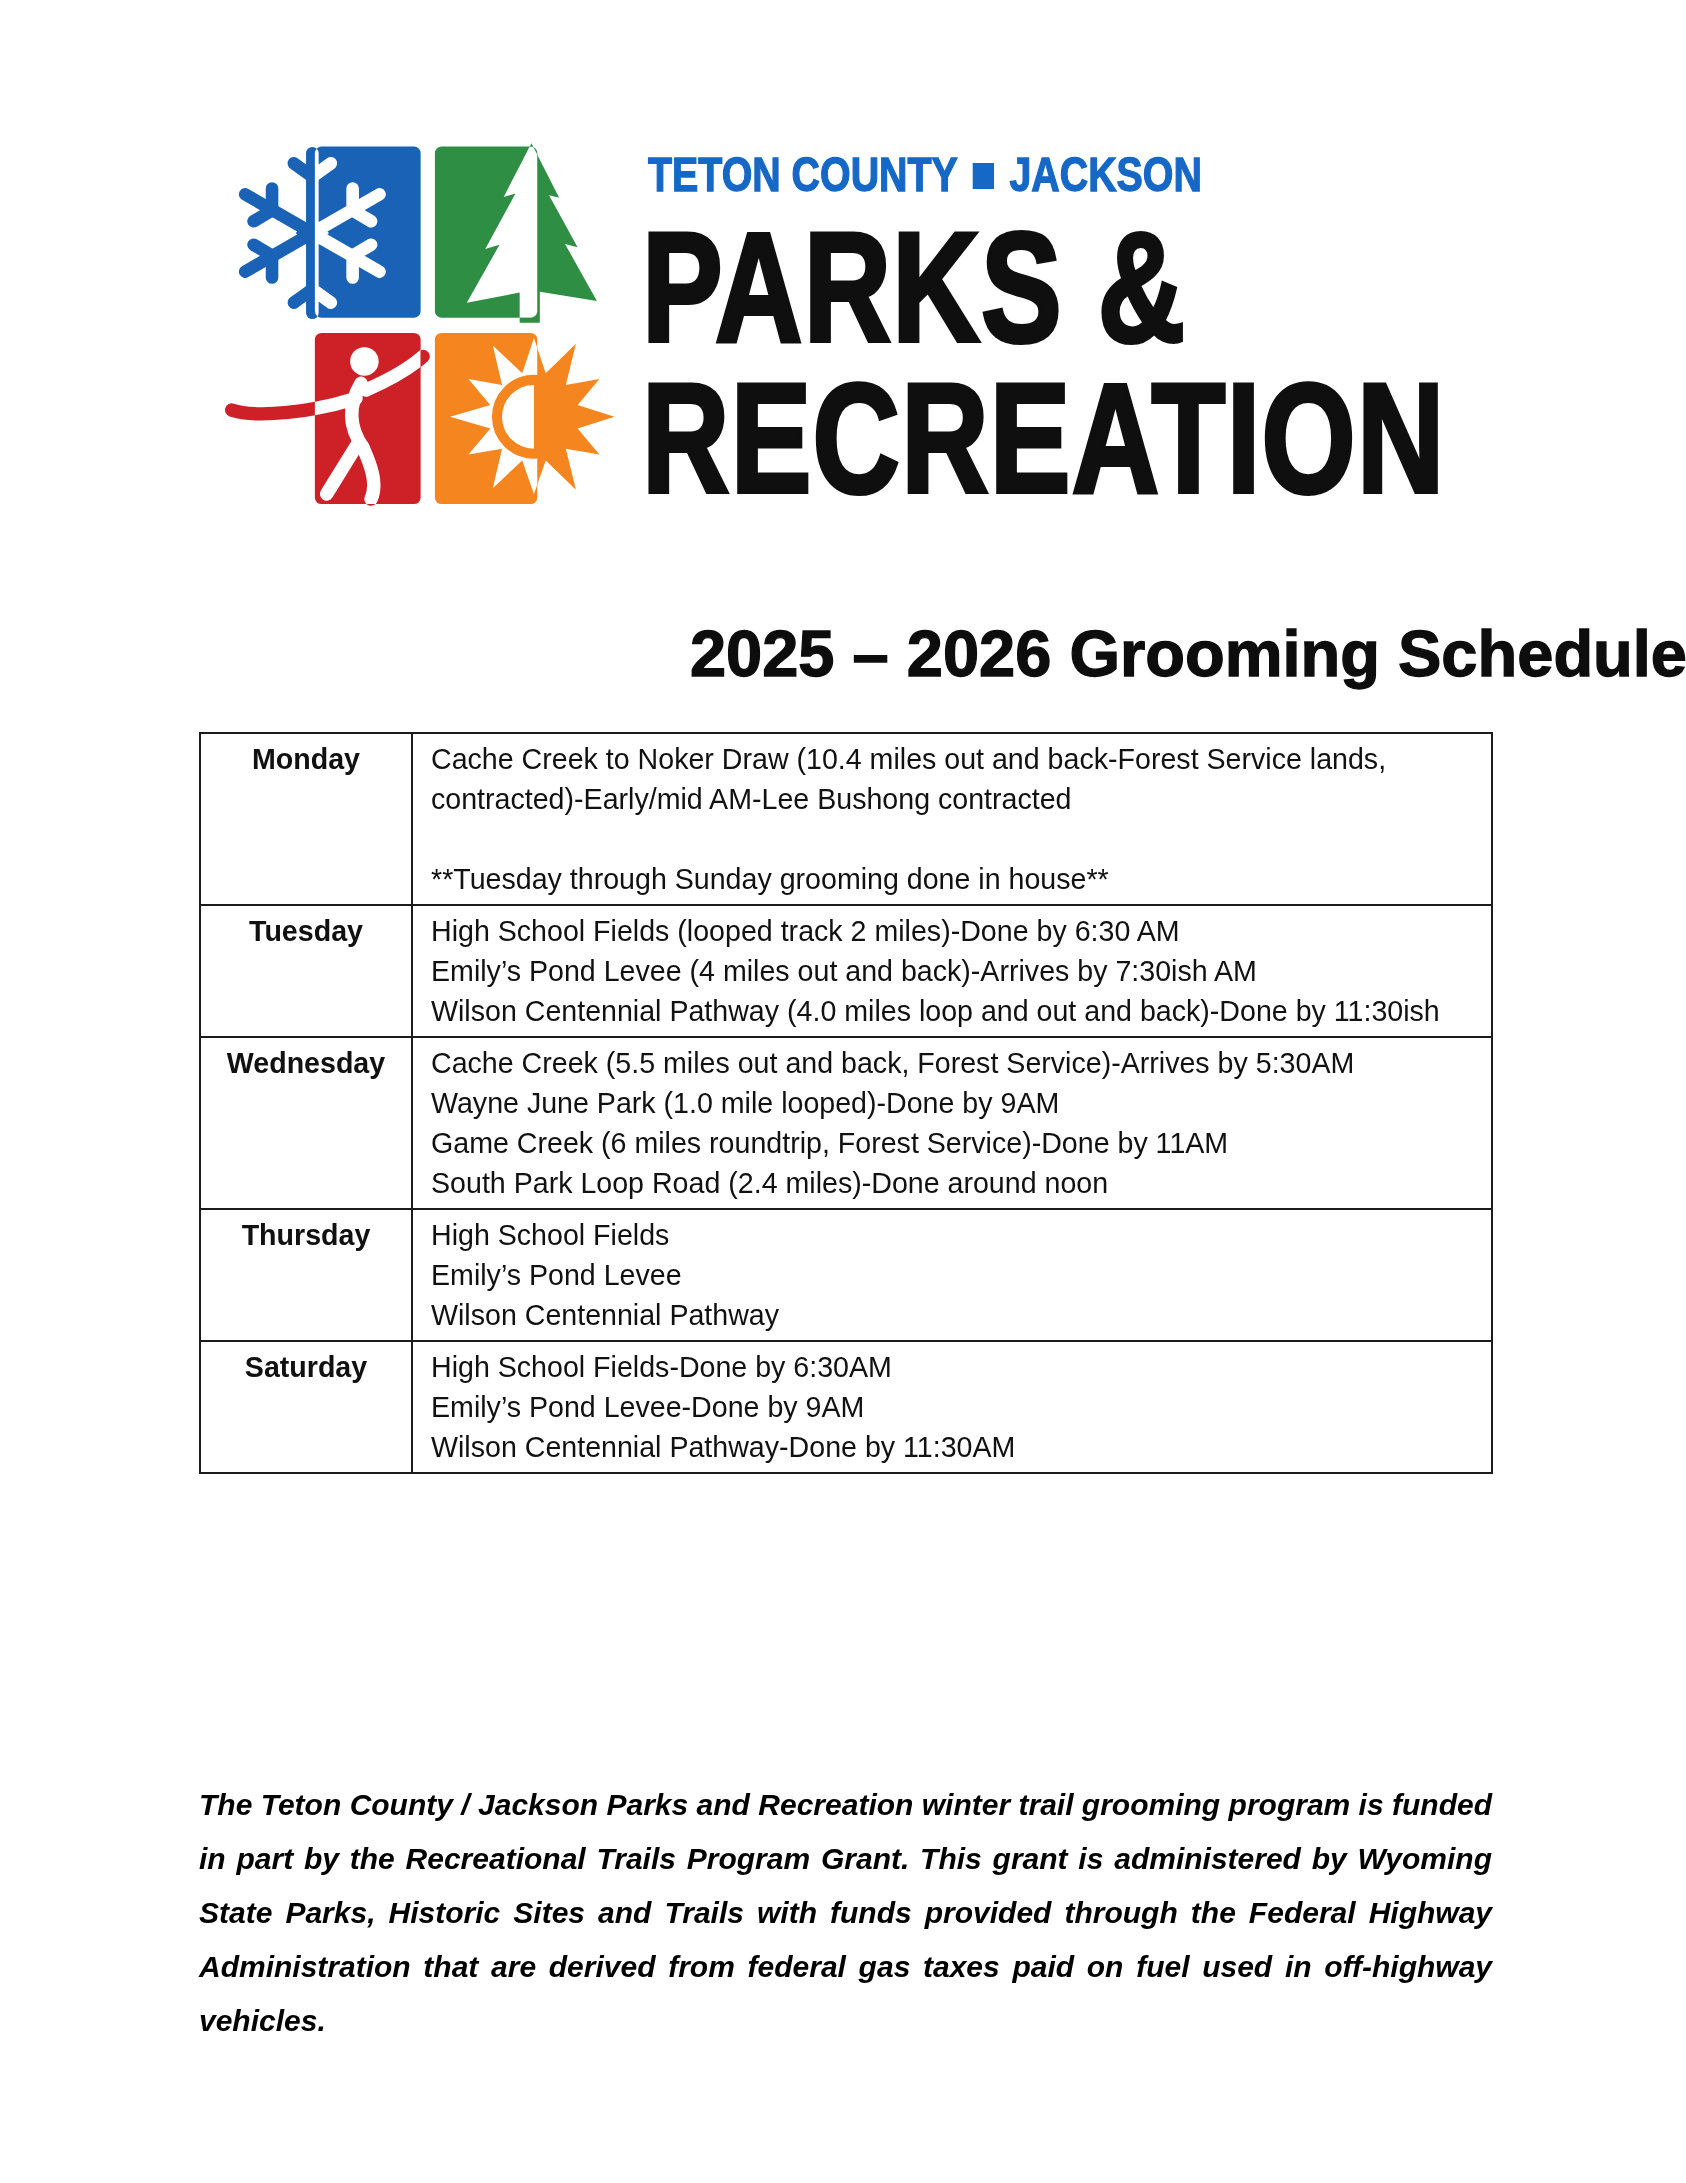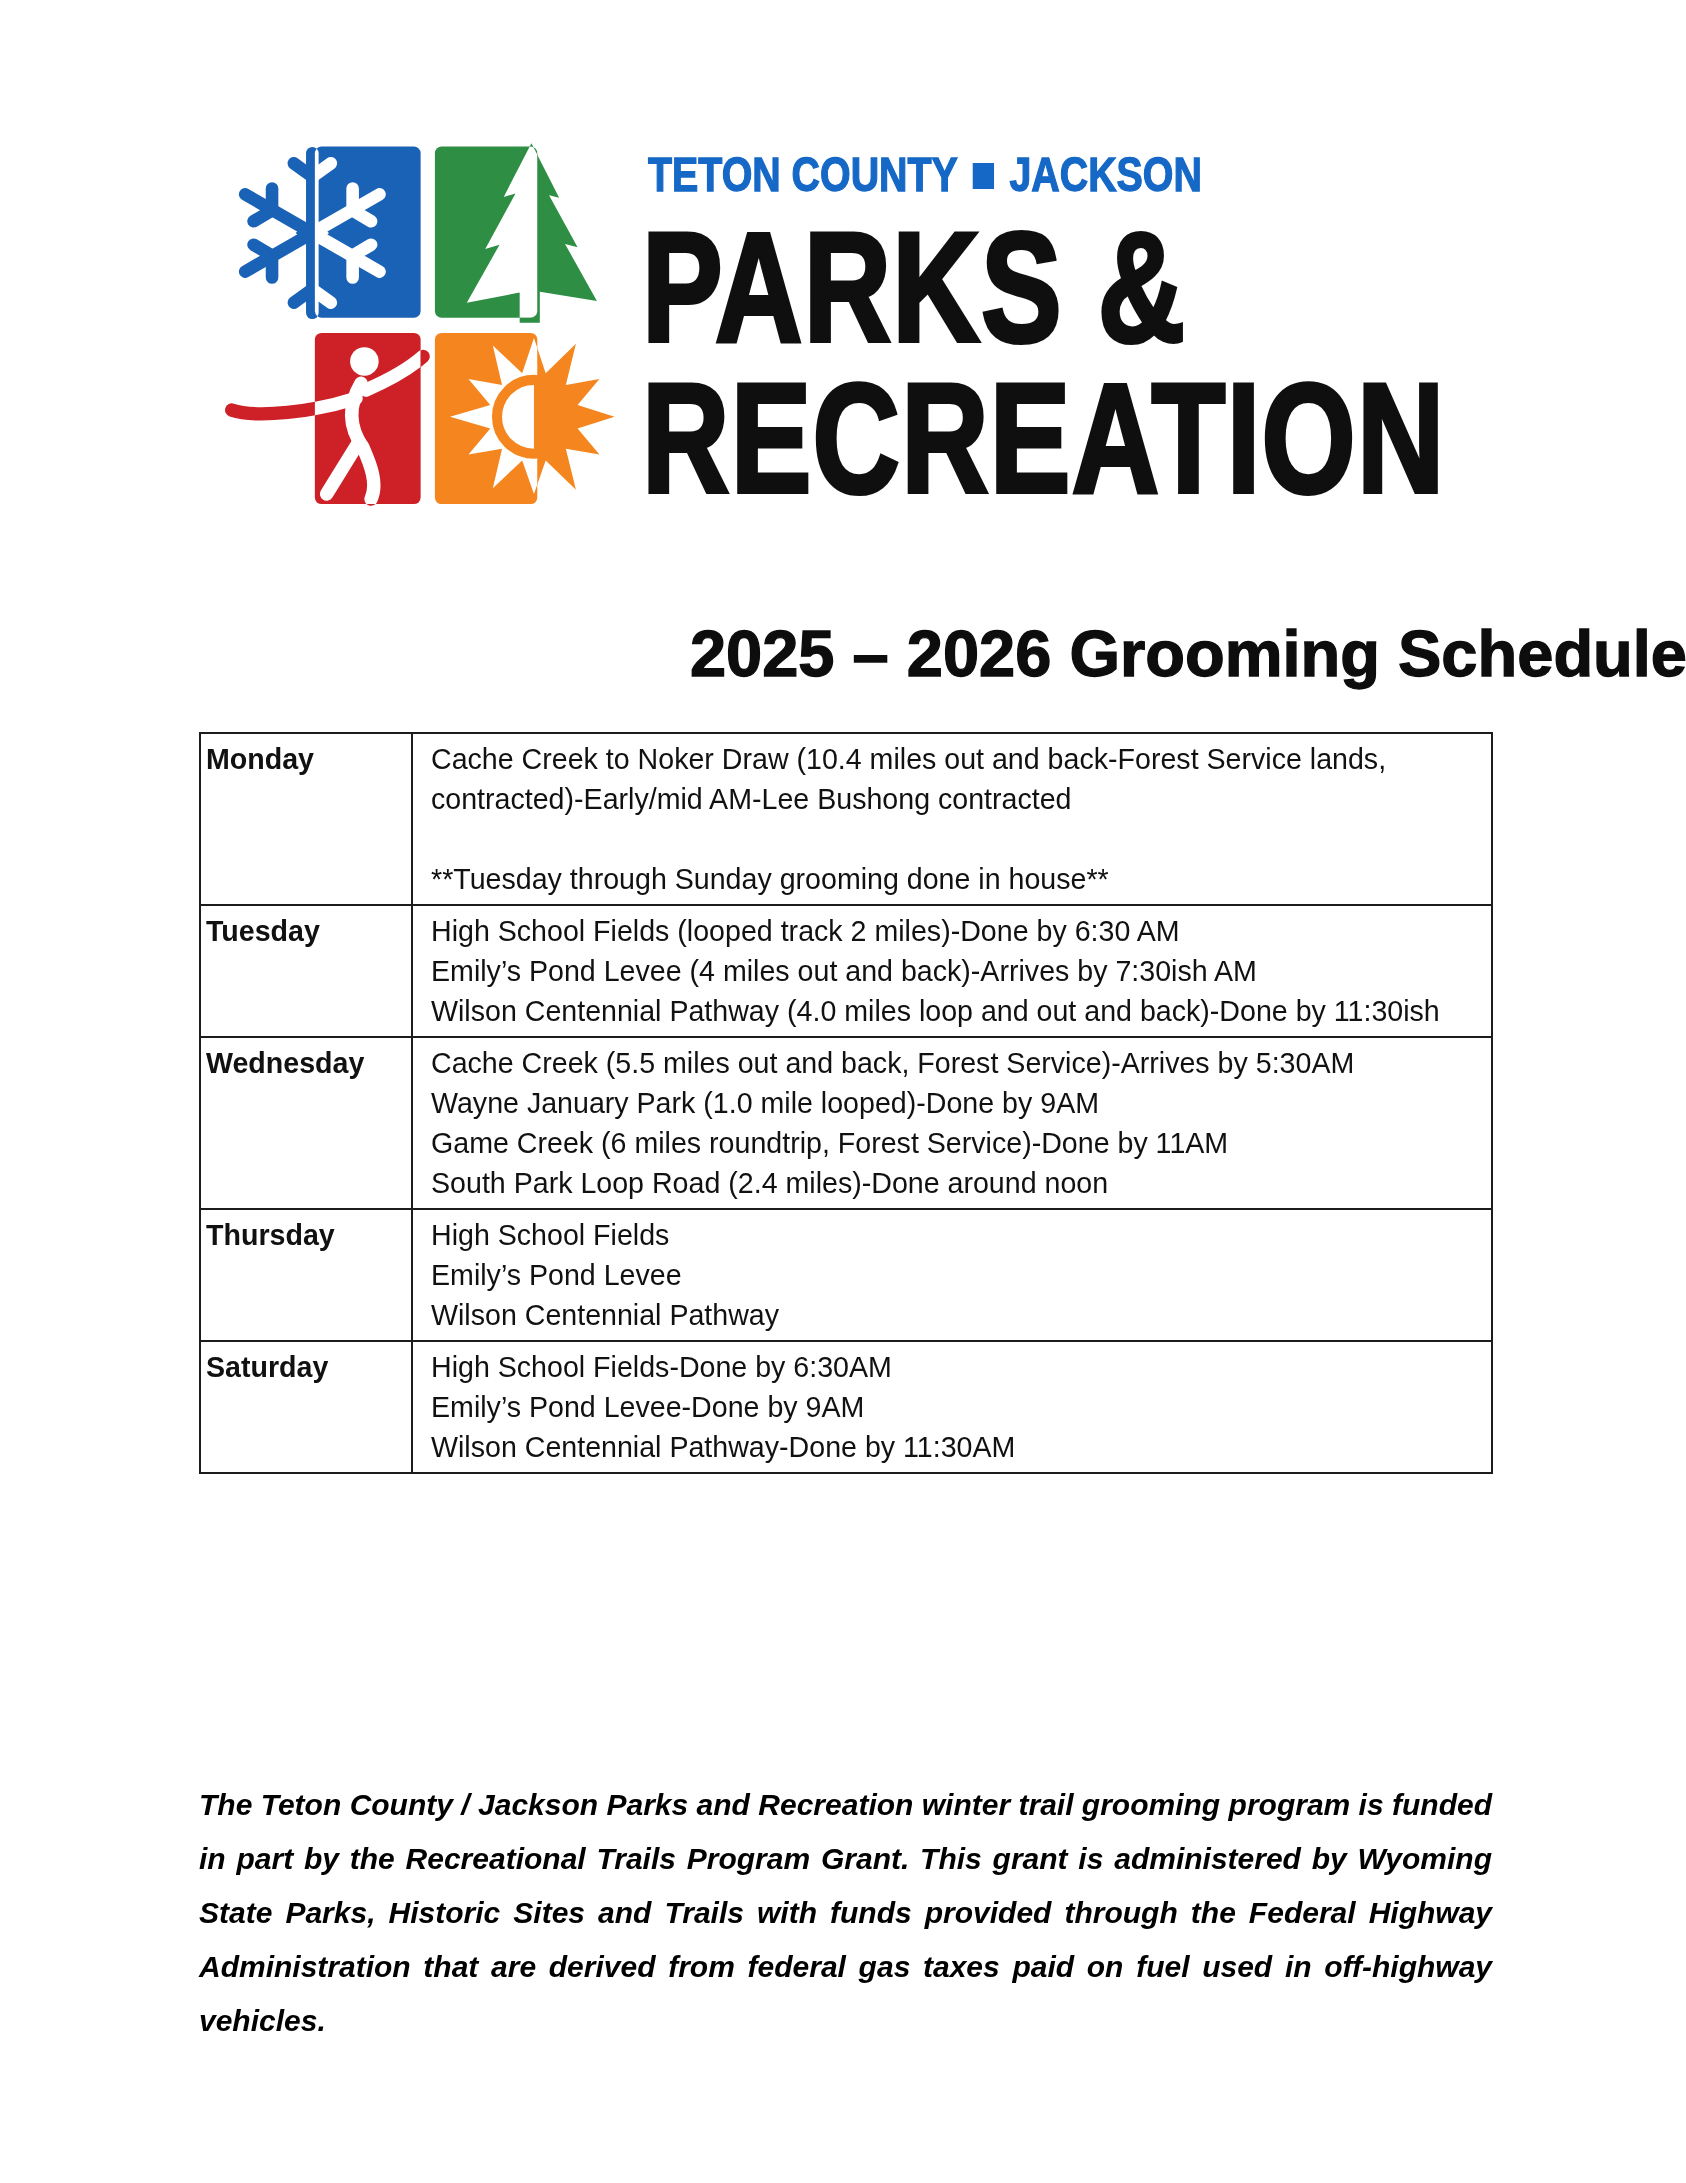--- a/index.html
+++ b/index.html
@@ -13,21 +13,21 @@
   .headline{position:absolute;left:642px;font-weight:bold;color:#0f0f0f;line-height:1;
             white-space:nowrap;transform:scaleX(.78);transform-origin:0 0;
             -webkit-text-stroke:4.2px #0f0f0f;letter-spacing:1.7px;}
   #hl-parks{top:210px;font-size:155px;}
   #hl-rec{top:361px;font-size:155px;}
   .page-title{position:absolute;left:0;top:616px;width:100%;text-align:right;
               font-size:65px;font-weight:bold;color:#0d0d0d;-webkit-text-stroke:1.3px #0d0d0d;}
   table.sched{position:absolute;left:199px;top:732px;width:1294px;table-layout:fixed;
               border-collapse:collapse;font-size:28.6px;}
   table.sched, table.sched td{border:2.5px solid #1c1c1c;}
-  td.day{text-align:left;vertical-align:top;font-weight:bold;padding:5px 5px;line-height:40px;}
+  td.day{text-align:center;vertical-align:top;font-weight:bold;padding:5px 5px;line-height:40px;}
   td.details{vertical-align:top;padding:5px 18px;}
   .cell-line{line-height:40px;min-height:40px;}
   .note{position:absolute;left:199px;top:1748px;width:1293px;color:#000000;
         font-weight:bold;font-style:italic;font-size:30px;line-height:54px;
         text-align:justify;}
 </style>
 </head>
 <body>
 
 <div class="page">
@@ -147,21 +147,21 @@
         <td class="details">
           <div class="cell-line">High School Fields (looped track 2 miles)-Done by 6:30 AM</div>
           <div class="cell-line">Emily’s Pond Levee (4 miles out and back)-Arrives by 7:30ish AM</div>
           <div class="cell-line">Wilson Centennial Pathway (4.0 miles loop and out and back)-Done by 11:30ish</div>
         </td>
       </tr>
       <tr>
         <td class="day">Wednesday</td>
         <td class="details">
           <div class="cell-line">Cache Creek (5.5 miles out and back, Forest Service)-Arrives by 5:30AM</div>
-          <div class="cell-line">Wayne January Park (1.0 mile looped)-Done by 9AM</div>
+          <div class="cell-line">Wayne June Park (1.0 mile looped)-Done by 9AM</div>
           <div class="cell-line">Game Creek (6 miles roundtrip, Forest Service)-Done by 11AM</div>
           <div class="cell-line">South Park Loop Road (2.4 miles)-Done around noon</div>
         </td>
       </tr>
       <tr>
         <td class="day">Thursday</td>
         <td class="details">
           <div class="cell-line">High School Fields</div>
           <div class="cell-line">Emily’s Pond Levee</div>
           <div class="cell-line">Wilson Centennial Pathway</div>

